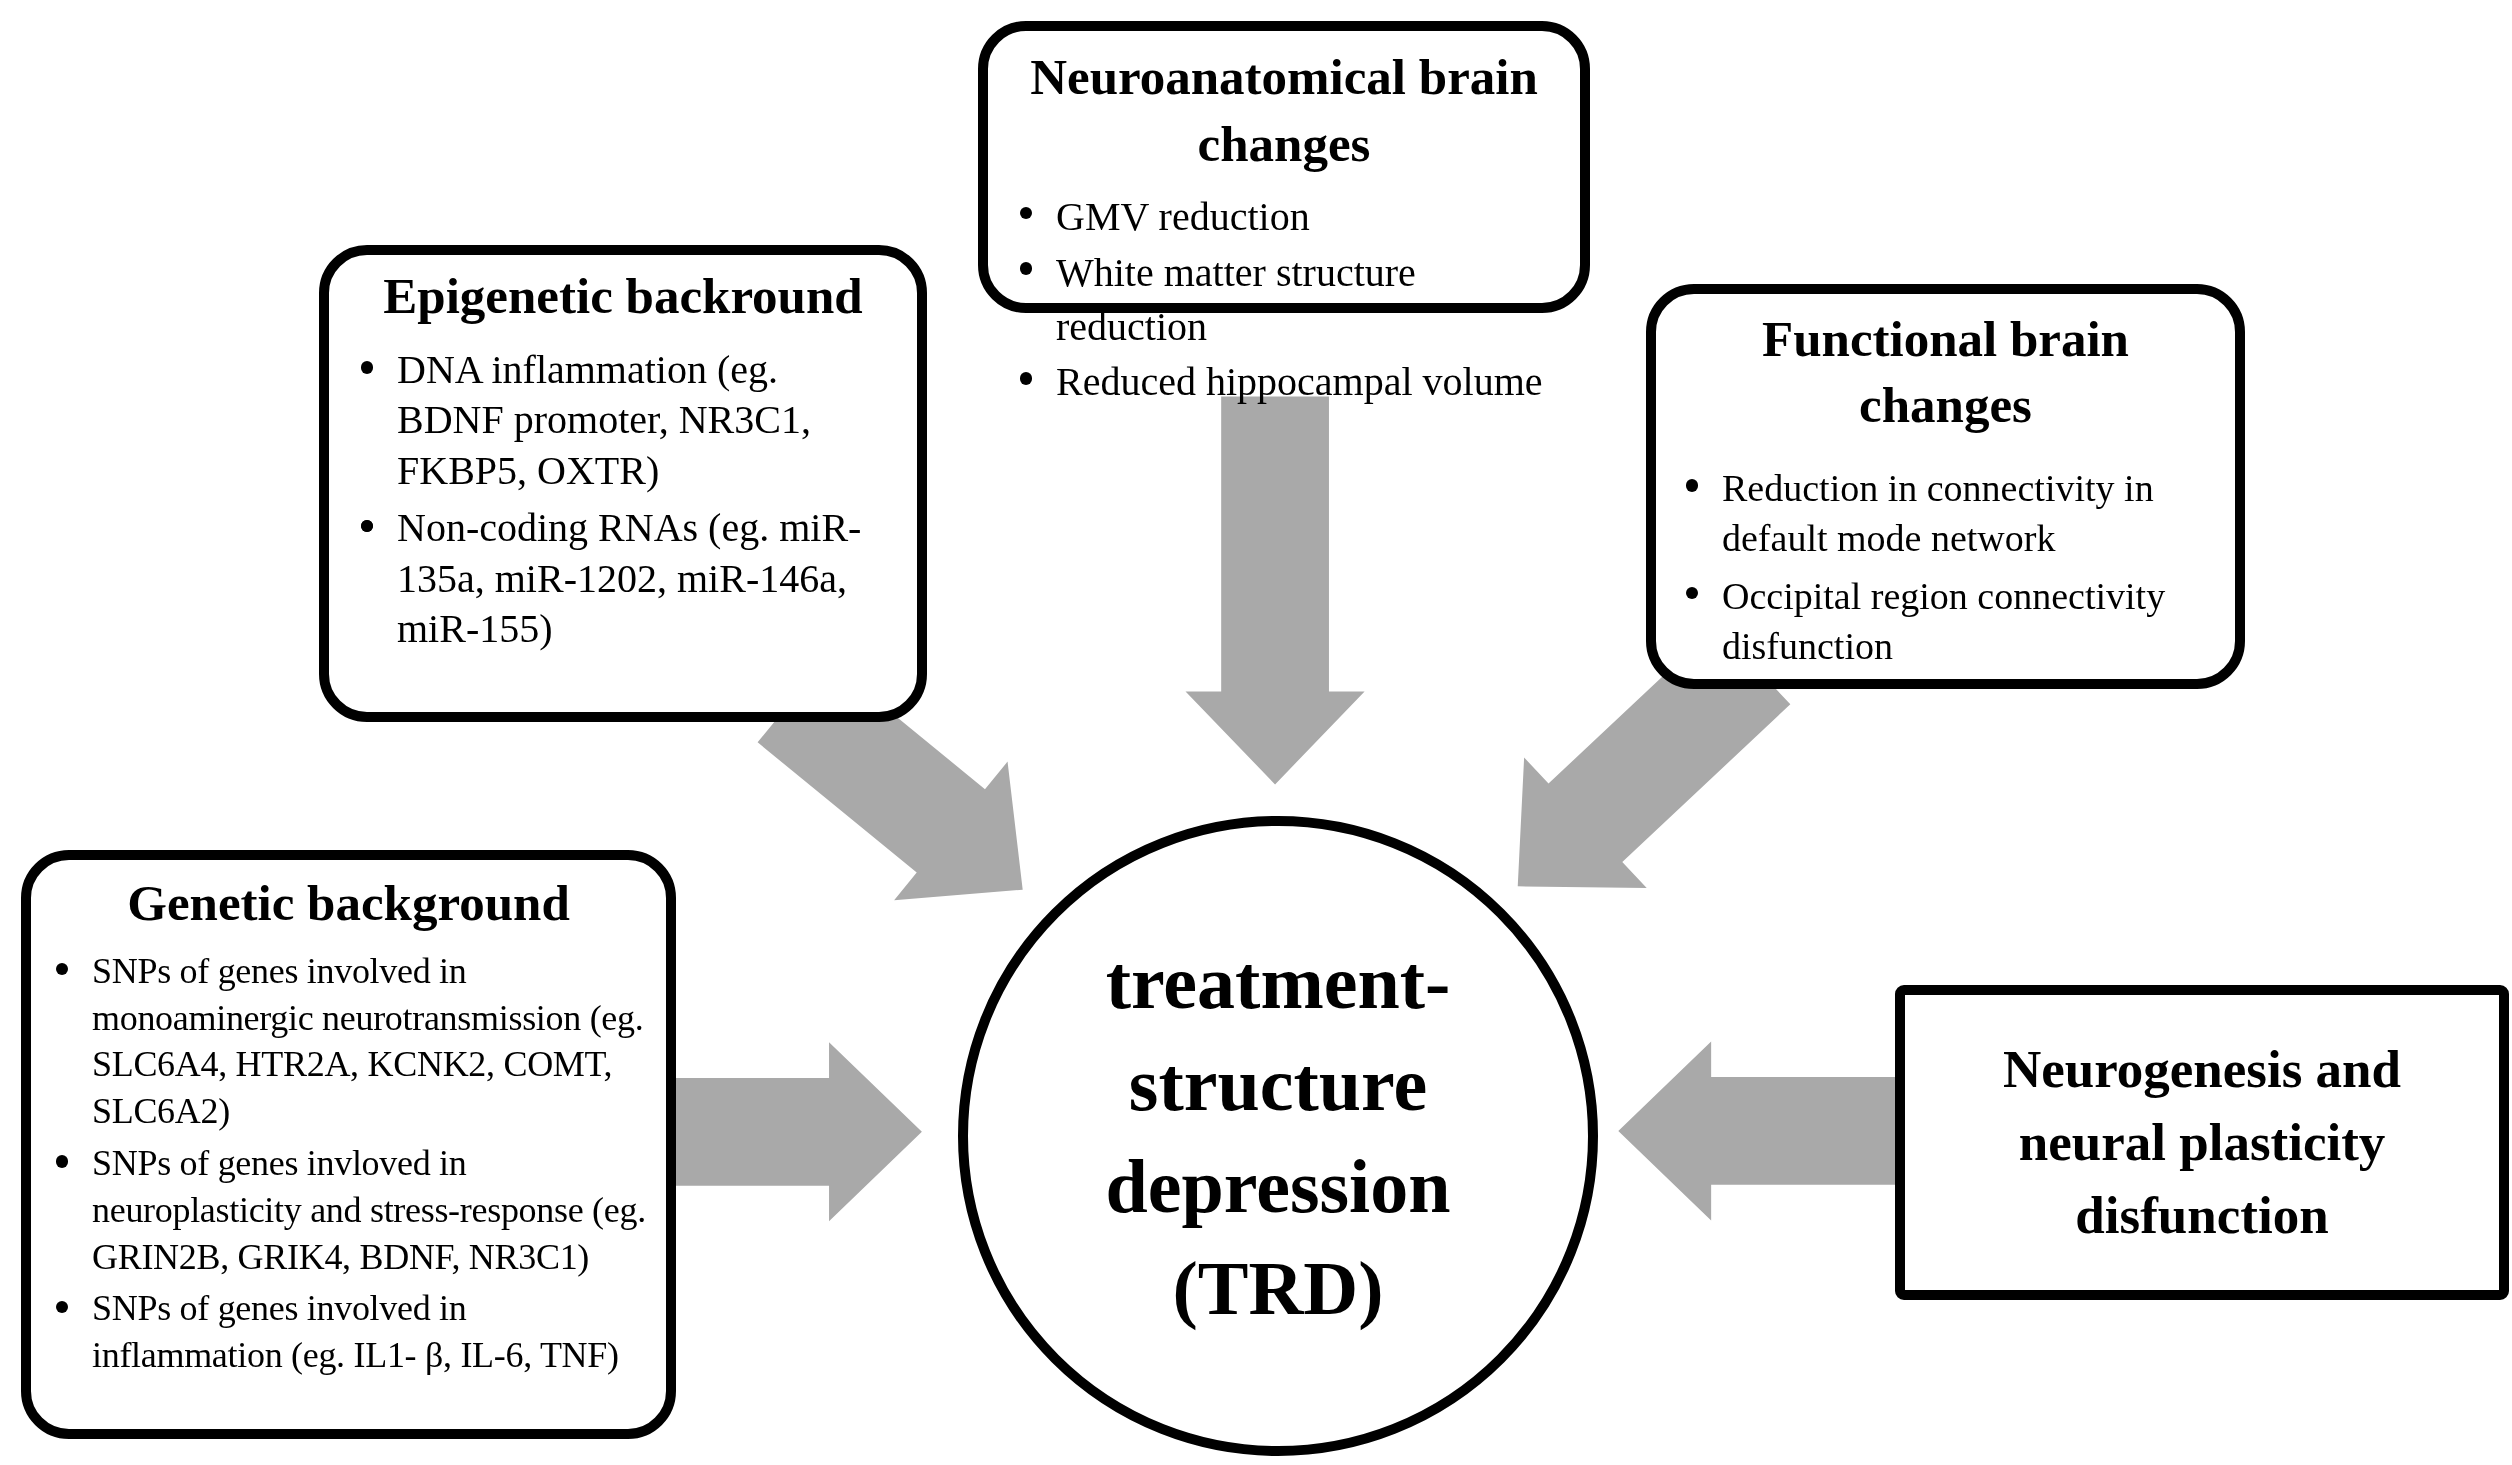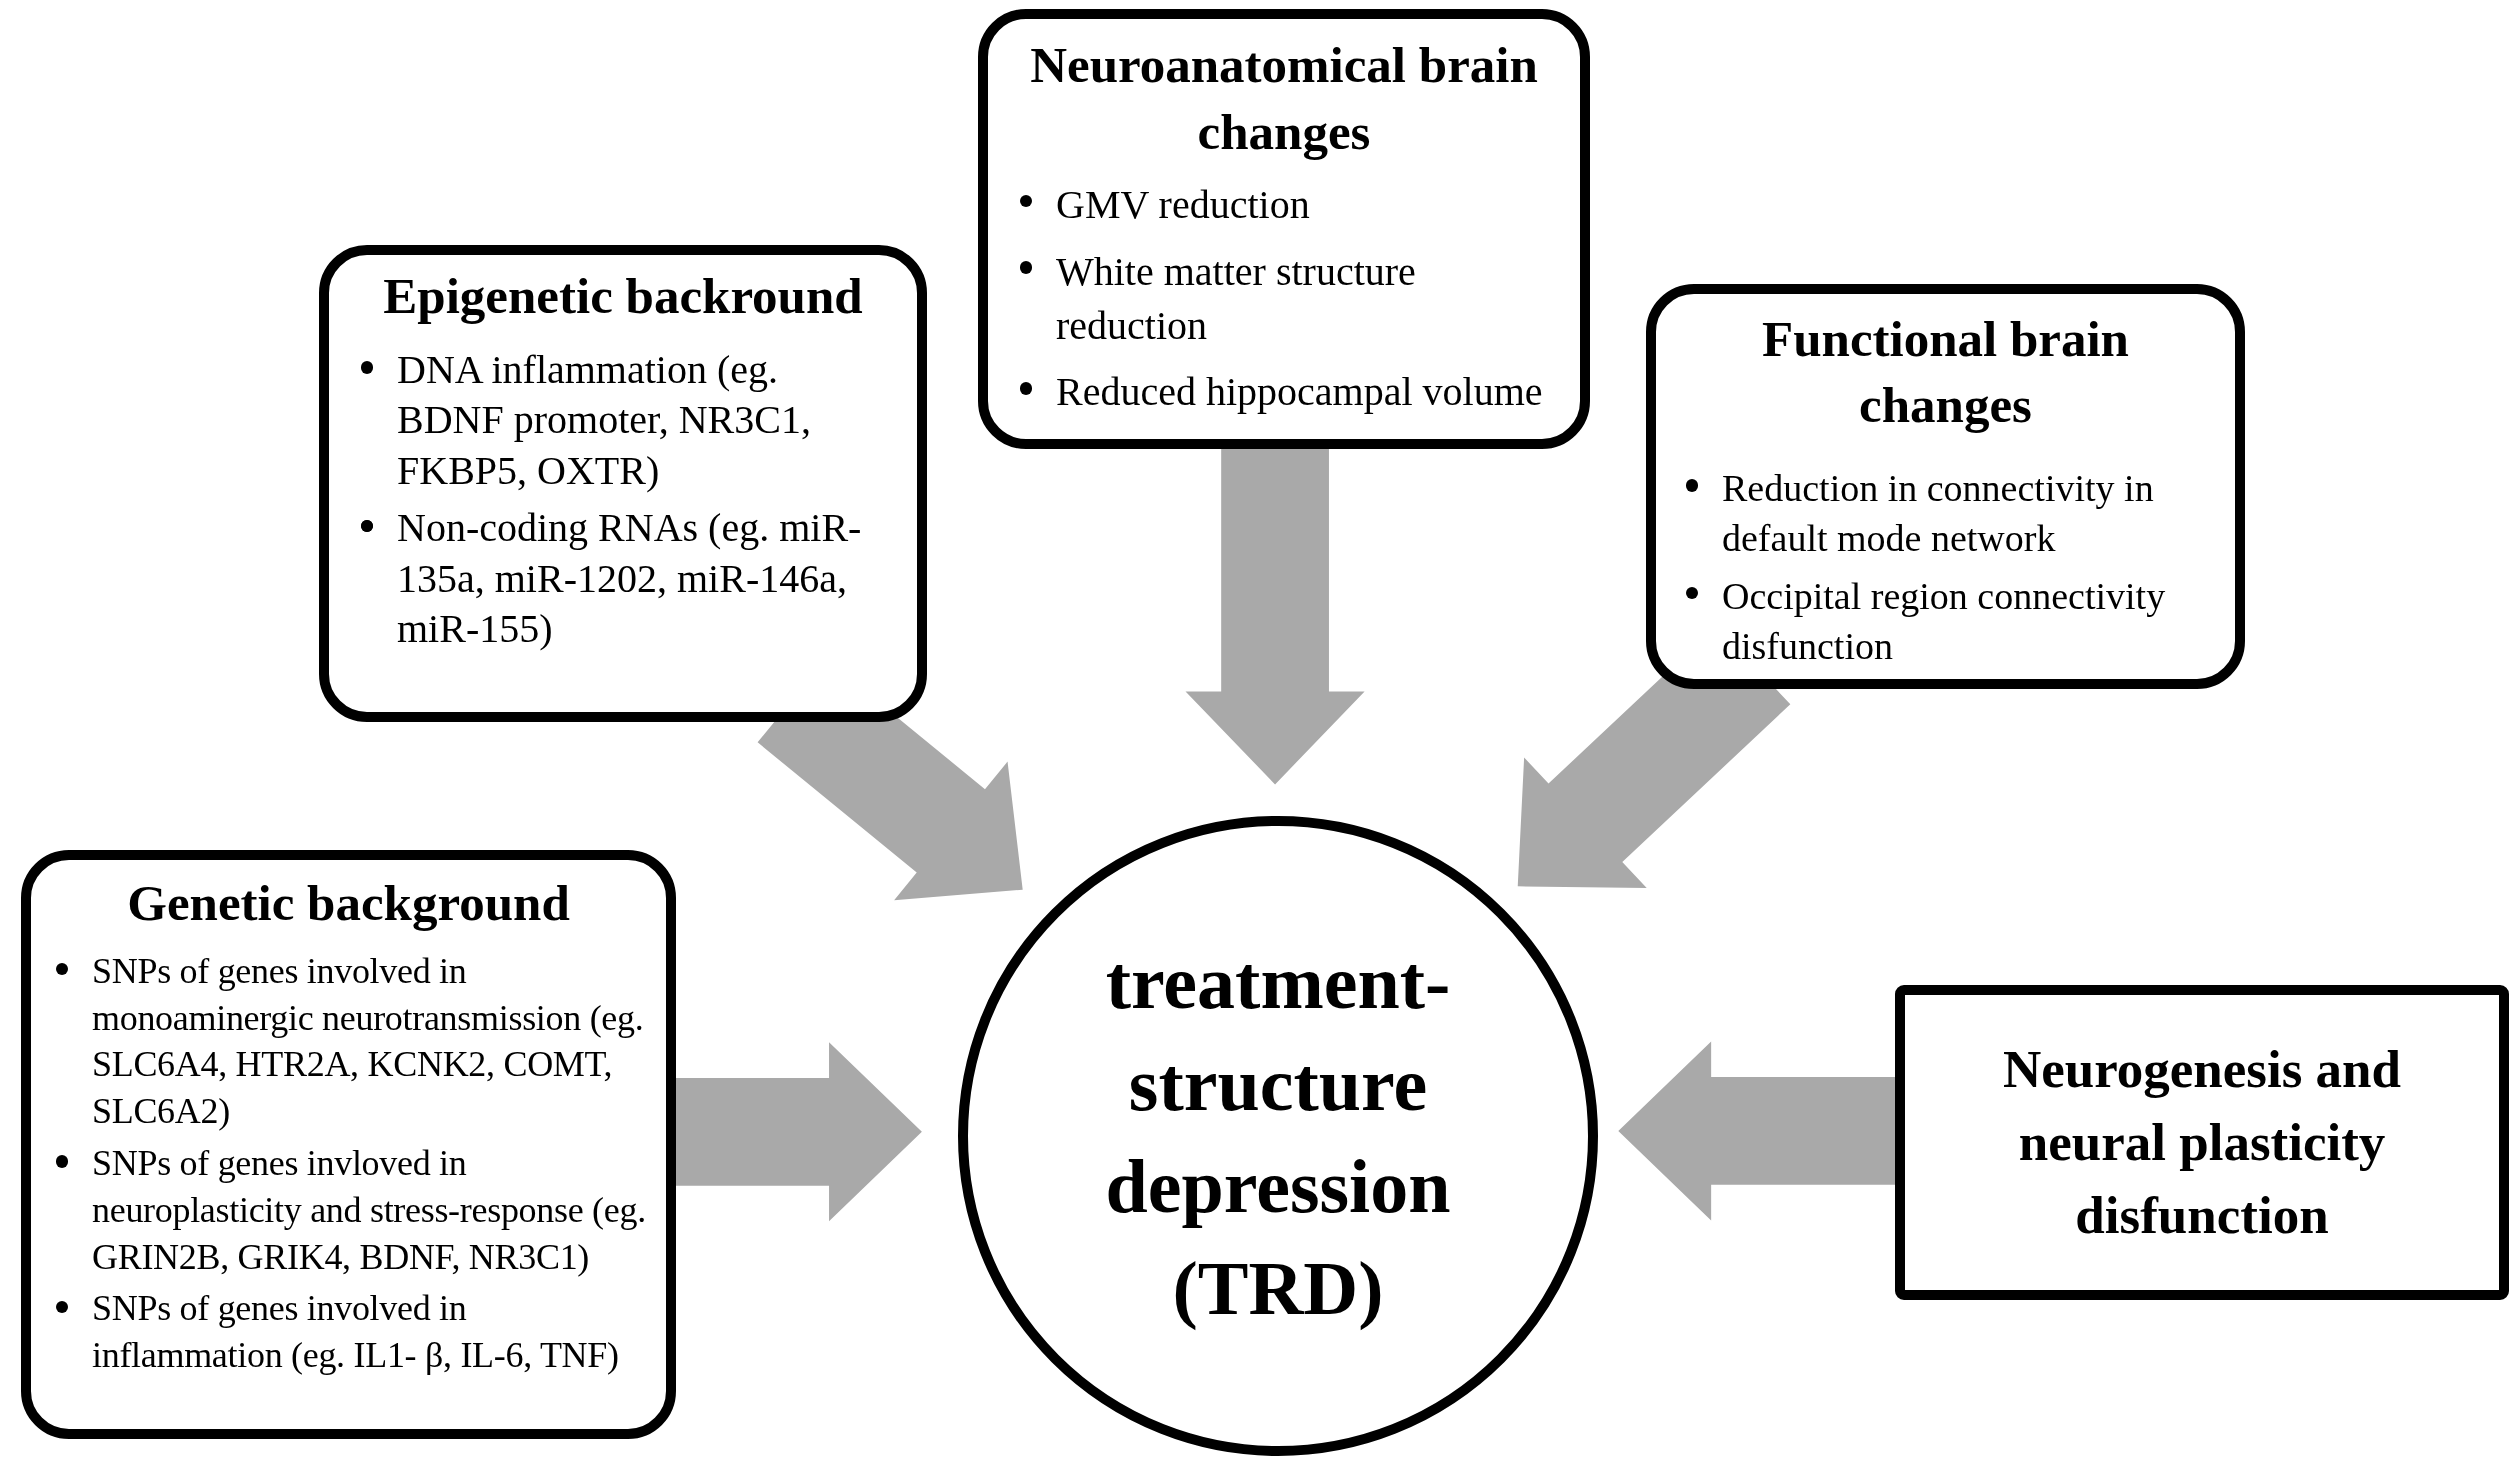--- a/index.html
+++ b/index.html
@@ -48,23 +48,23 @@
     position: absolute;
     left: 6.6px;
     top: 0.42em;
     width: 12.4px;
     height: 12.4px;
     border-radius: 50%;
     background: #000000;
   }
 
   
-  .box-neuro { left: 978px; top: 9px; width: 612px; height: 440px; padding: 13.3px 25px 0 25px; }
+  .box-neuro { left: 978px; top: 21px; width: 612px; height: 292px; padding: 13.3px 25px 0 25px; }
   .box-neuro .bullets { margin-top: 13.3px; font-size: 40px; line-height: 1.36; }
-  .box-neuro li { margin: 12px 0; font-family: Liberation Serif, serif; }
+  .box-neuro li { margin: 1px 0; font-family: Liberation Serif, serif; }
 
   
   .box-epi { left: 319px; top: 245px; width: 608px; height: 477px; padding: 8.3px 25px 0 25px; }
   .box-epi .bullets { margin-top: 15px; font-size: 40px; line-height: 1.27; }
   .box-epi li { margin: 5.8px 0; }
 
   
   .box-func { left: 1646px; top: 284px; width: 599px; height: 405px; padding: 11.6px 23px 0 23px; }
   .box-func .bullets { margin-top: 25px; font-size: 38px; line-height: 1.32; }
   .box-func li { margin: 7.5px 0; }

